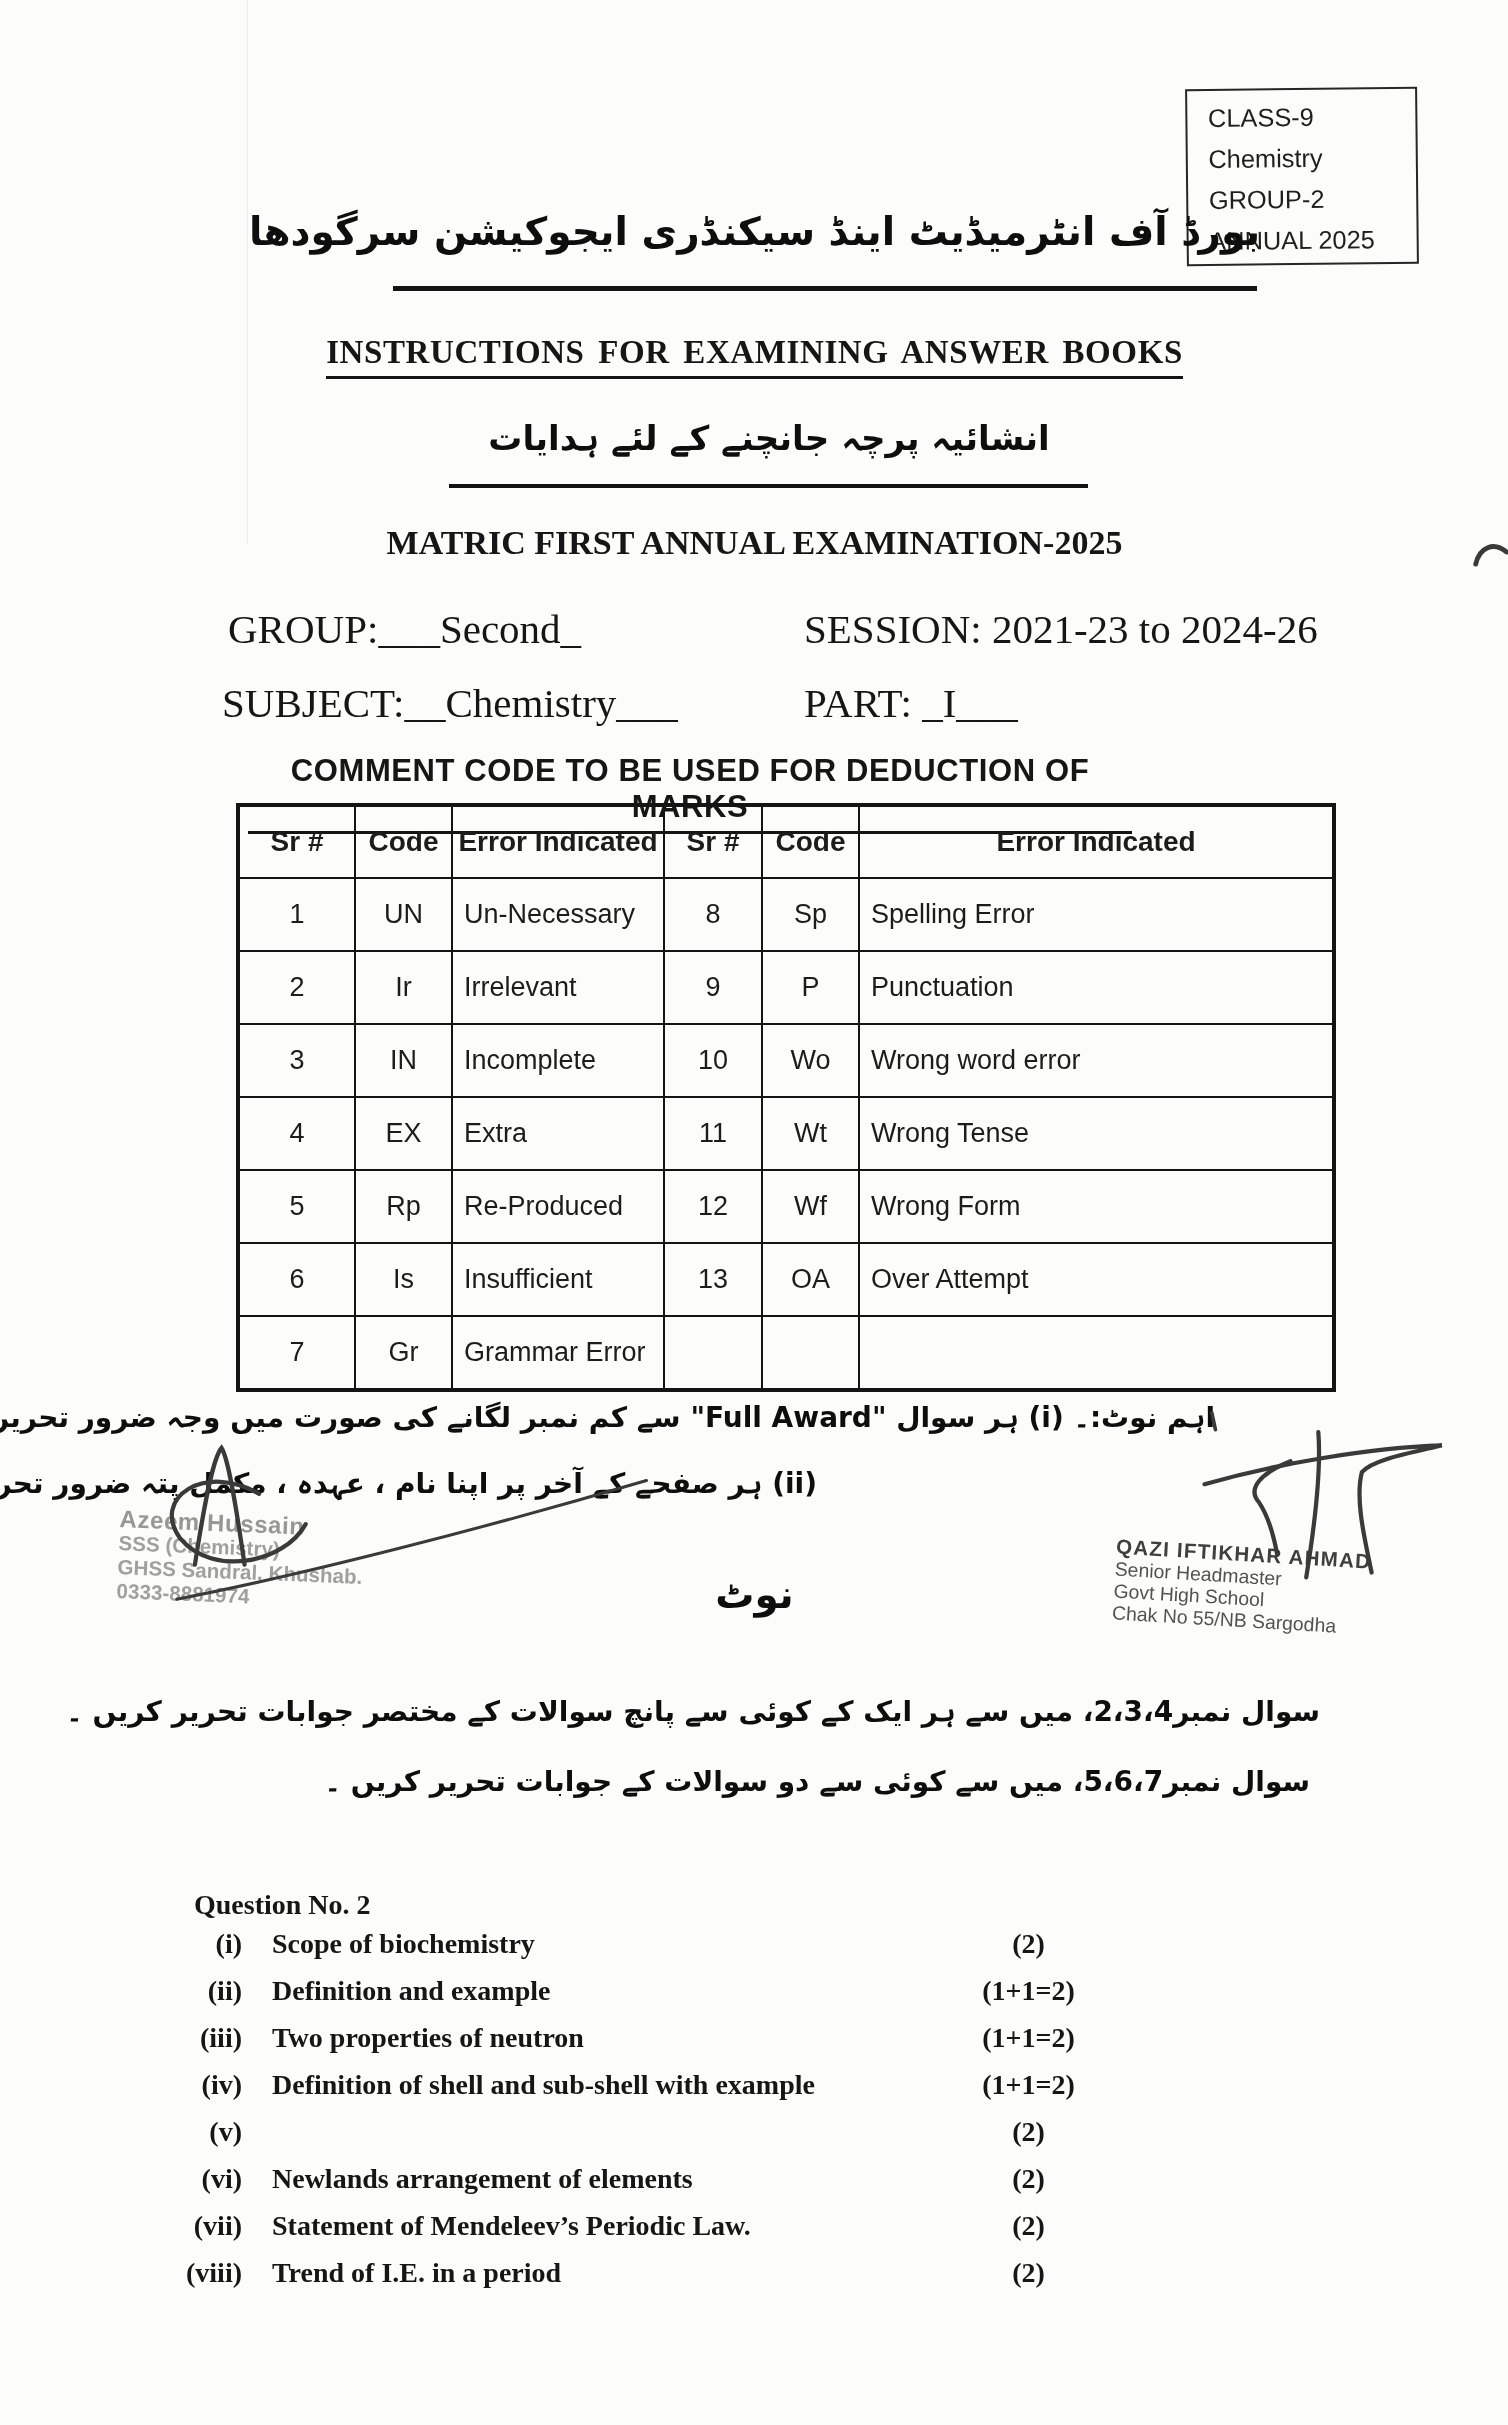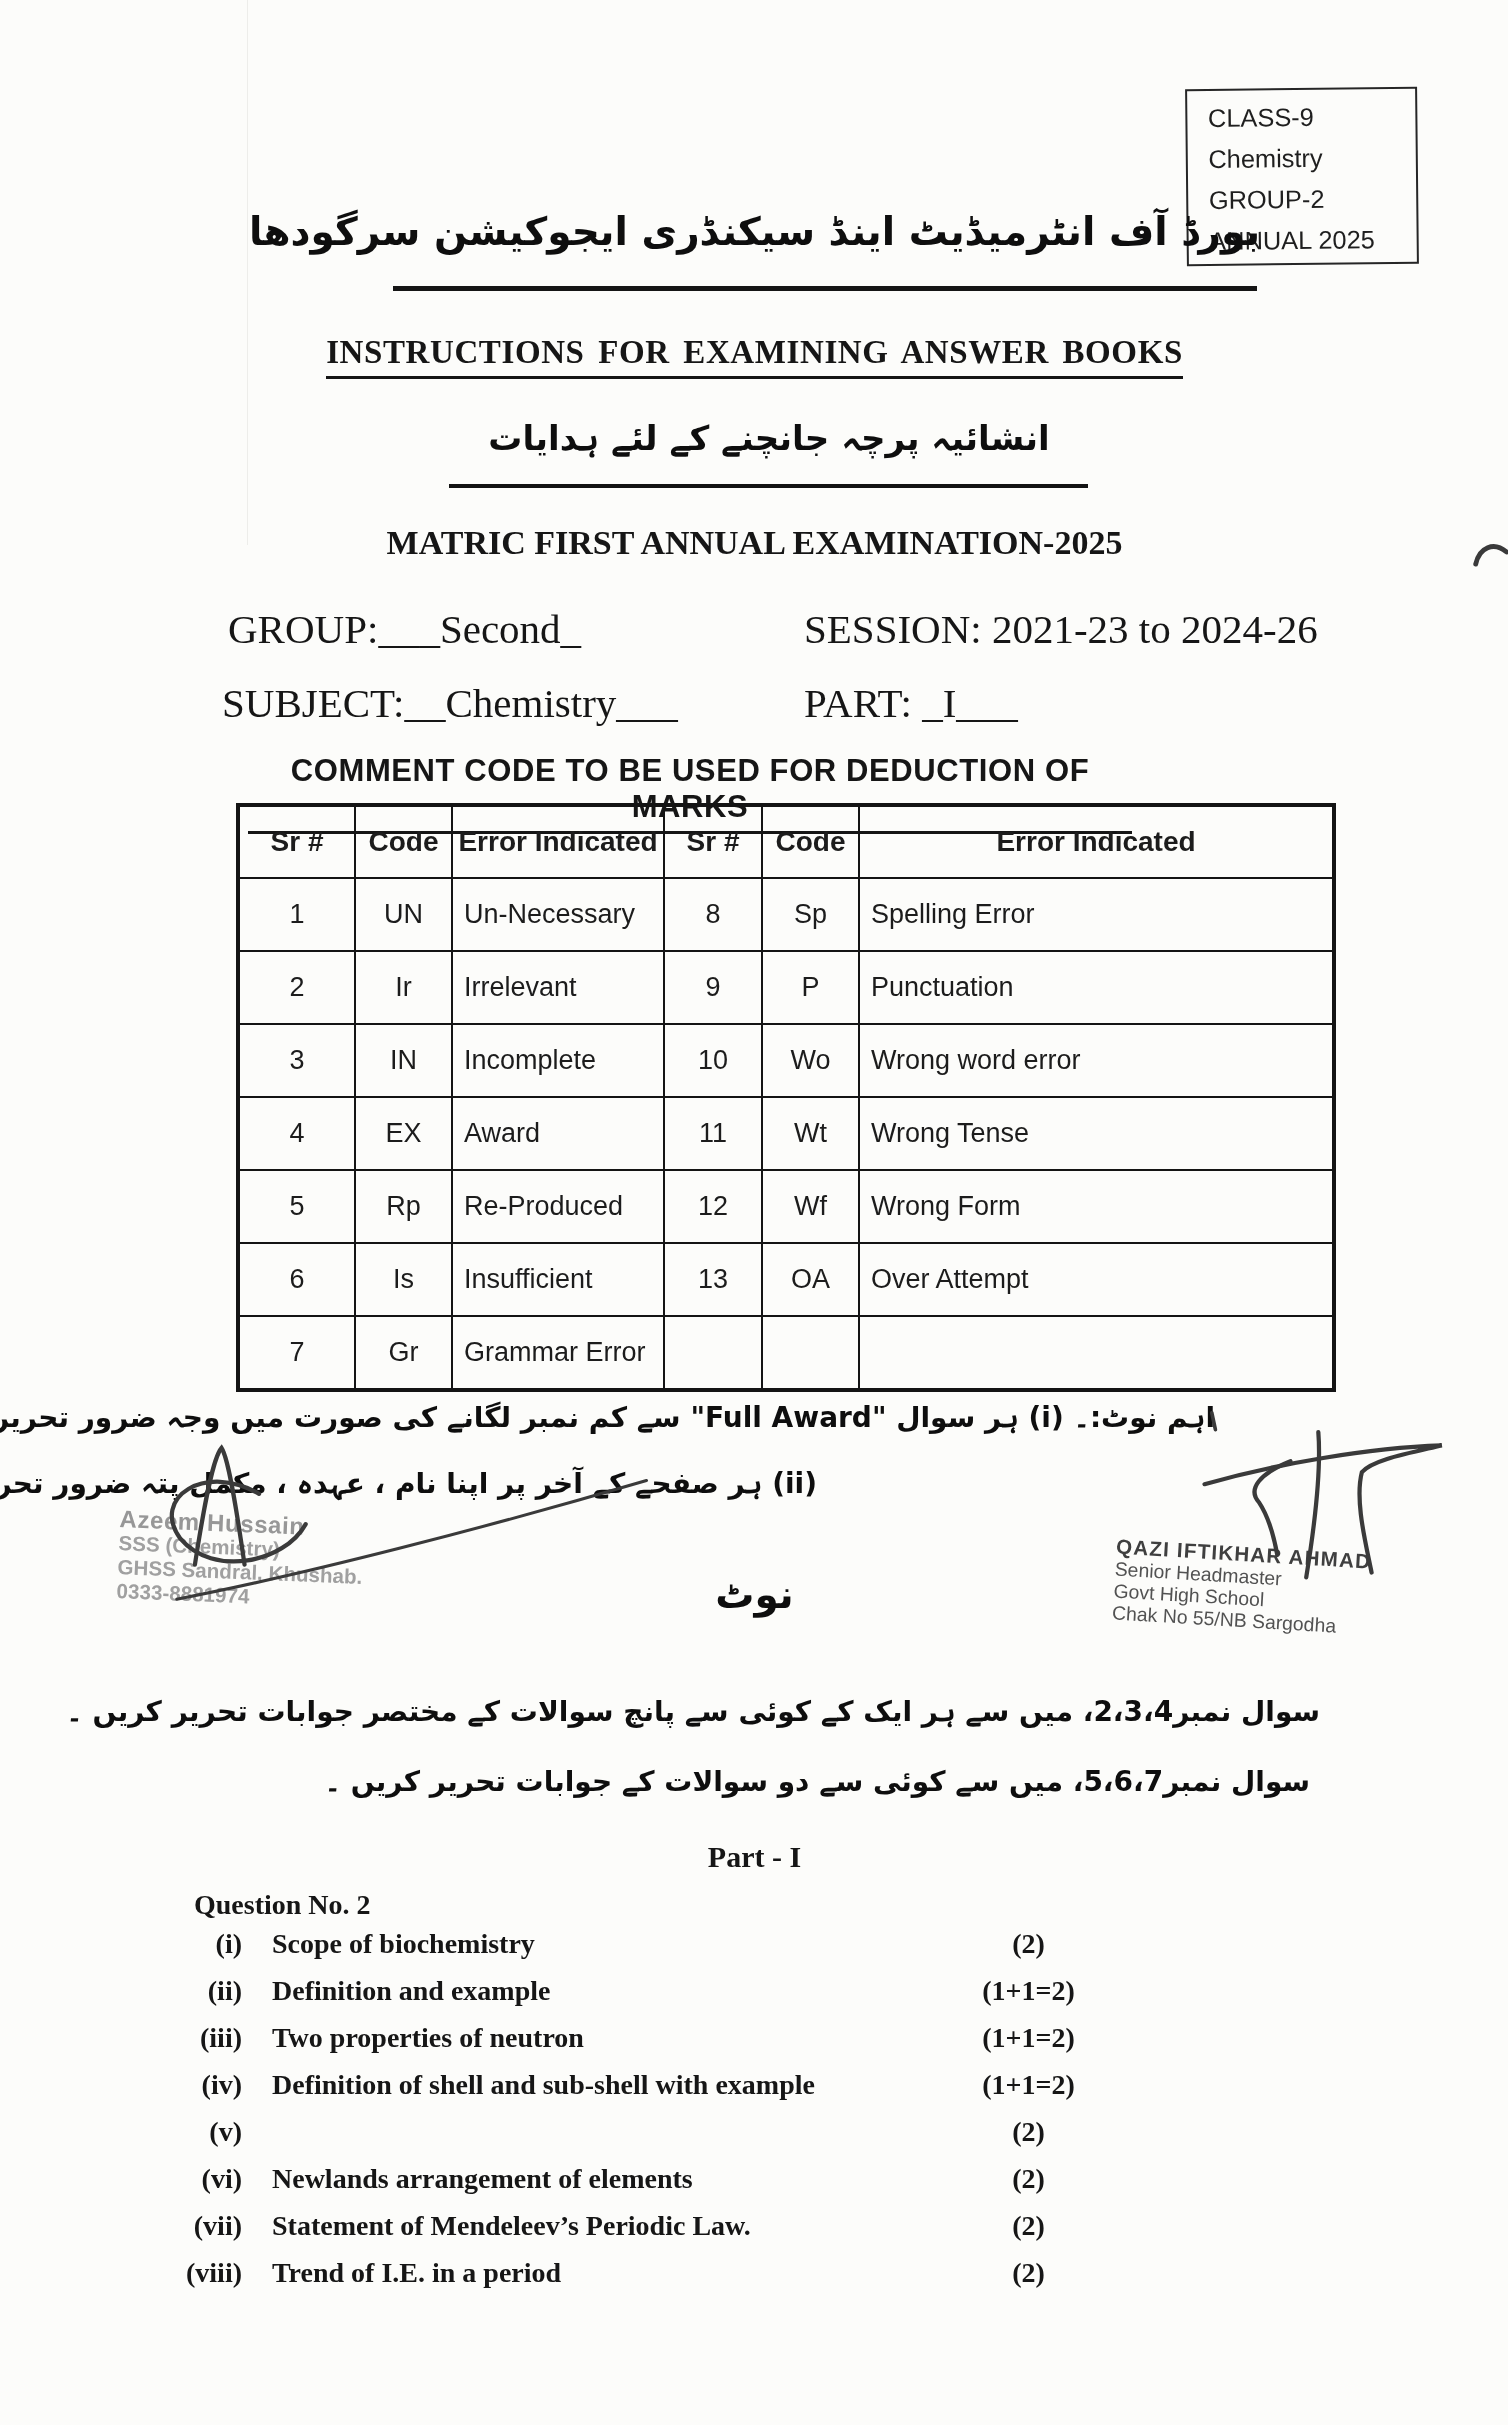--- a/index.html
+++ b/index.html
@@ -147,21 +147,21 @@
       <td>3</td>
       <td>IN</td>
       <td class="err">Incomplete</td>
       <td>10</td>
       <td>Wo</td>
       <td class="err">Wrong word error</td>
     </tr>
     <tr>
       <td>4</td>
       <td>EX</td>
-      <td class="err">Award</td>
+      <td class="err">Extra</td>
       <td>11</td>
       <td>Wt</td>
       <td class="err">Wrong Tense</td>
     </tr>
     <tr>
       <td>5</td>
       <td>Rp</td>
       <td class="err">Re-Produced</td>
       <td>12</td>
       <td>Wf</td>
@@ -200,21 +200,20 @@
     <div class="ln">Senior Headmaster</div>
     <div class="ln">Govt  High School</div>
     <div class="ln">Chak No 55/NB Sargodha</div>
   </div>
 
   <div id="note-word" class="abs center urdu">نوٹ</div>
 
   <div id="qline1" class="abs urdu nowrap">سوال نمبر2،3،4، میں سے ہر ایک کے کوئی سے پانچ سوالات کے مختصر جوابات تحریر کریں ۔</div>
   <div id="qline2" class="abs urdu nowrap">سوال نمبر5،6،7، میں سے کوئی سے دو سوالات کے جوابات تحریر کریں ۔</div>
 
-  <div id="part-heading" class="abs center serif">Part - I</div>
   <div id="question-heading" class="abs serif">Question No. 2</div>
 
   <div id="qitems" class="abs serif">
     <div class="qrow">
       <span class="qnum">(i)</span>
       <span class="qtext">Scope of biochemistry</span>
       <span class="qmarks">(2)</span>
     </div>
     <div class="qrow">
       <span class="qnum">(ii)</span>

